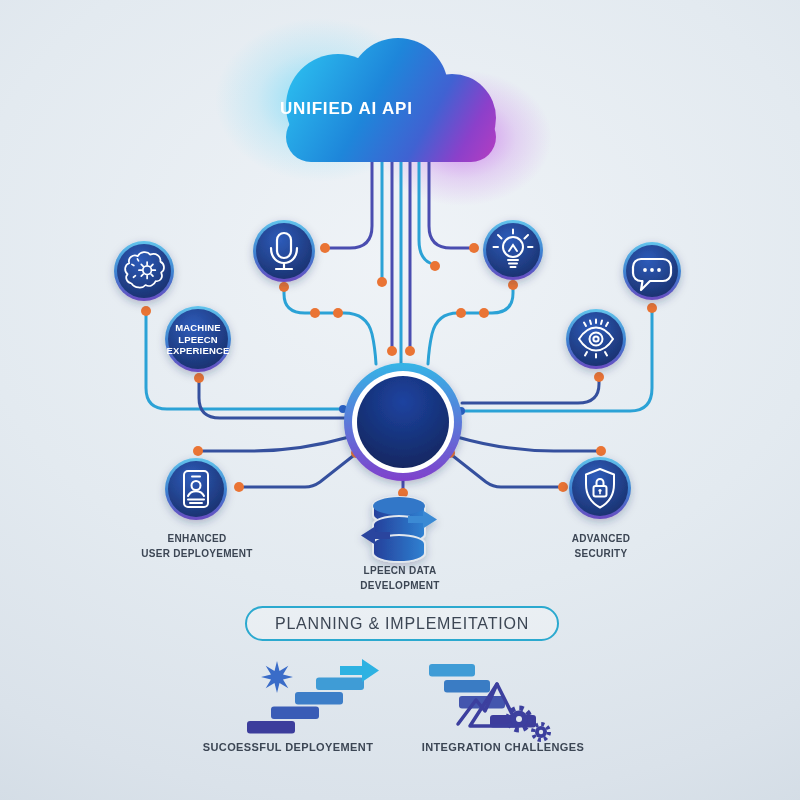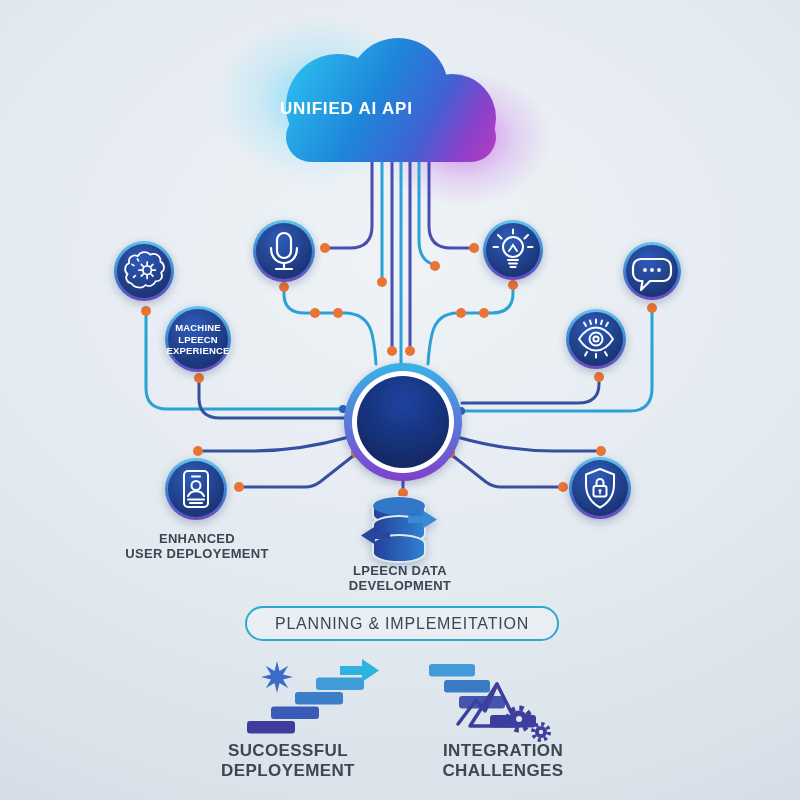--- a/index.html
+++ b/index.html
@@ -3,32 +3,32 @@
 <meta charset="utf-8">
 <style>
   html,body{margin:0;padding:0;}
   body{
     width:800px;height:800px;overflow:hidden;
     font-family:"Liberation Sans",sans-serif;
     background:radial-gradient(120% 95% at 50% 32%, #eff3f7 0%, #e3eaf0 45%, #dae2ea 72%, #cbd6e0 100%);
   }
   .canvas{position:relative;width:800px;height:800px;}
   .canvas svg{position:absolute;left:0;top:0;}
-  .lbl{position:absolute;text-align:center;font-weight:bold;color:#3c4654;line-height:14.5px;font-size:13px;letter-spacing:.3px;}
+  .lbl{position:absolute;text-align:center;font-weight:bold;color:#3c4654;line-height:14.5px;font-size:10px;letter-spacing:.3px;}
   .cloud-title{position:absolute;left:280px;top:99px;width:220px;color:#ffffff;font-weight:bold;font-size:17px;letter-spacing:.8px;}
   .hub-label{position:absolute;left:343px;top:407px;width:120px;text-align:center;color:#ffffff;font-weight:bold;font-size:12px;line-height:14.5px;letter-spacing:.4px;}
   .speech-label{position:absolute;left:156px;top:322px;width:84px;text-align:center;color:#ffffff;font-weight:bold;font-size:9.5px;line-height:11.5px;letter-spacing:.2px;}
   .pill{
     position:absolute;left:245px;top:606px;width:310px;height:31px;
     border:2.5px solid #2ba9cf;border-radius:18px;
     background:rgba(255,255,255,.28);
     display:flex;align-items:center;justify-content:center;
     font-weight:normal;font-size:16px;color:#3c4654;letter-spacing:.8px;
   }
-  .foot-lbl{position:absolute;top:741px;text-align:center;font-weight:bold;font-size:17px;color:#3c4654;letter-spacing:.4px;}
+  .foot-lbl{position:absolute;top:741px;text-align:center;font-weight:bold;font-size:11px;color:#3c4654;letter-spacing:.4px;}
 </style>
 </head>
 <body>
 
 <div class="canvas">
 
 <svg width="800" height="800" viewBox="0 0 800 800">
   <defs>
     <linearGradient id="cloudGrad" gradientUnits="userSpaceOnUse" x1="300" y1="55" x2="485" y2="160">
       <stop offset="0" stop-color="#2bbbee"></stop>
@@ -274,20 +274,24 @@
 <div class="lbl" style="left:116px;top:532px;width:162px;">
   <div>ENHANCED</div>
   <div>USER DEPLOYEMENT</div>
 </div>
 
 <div class="lbl" style="left:331px;top:564px;width:138px;">
   <div>LPEECN DATA</div>
   <div>DEVELOPMENT</div>
 </div>
 
+<div class="lbl" style="left:533px;top:532px;width:136px;">
+  <div>ADVANCED</div>
+  <div>SECURITY</div>
+</div>
 
 <div class="pill">
   <span>PLANNING &amp; IMPLEMEITATION</span>
 </div>
 
 <div class="foot-lbl" style="left:175px;width:226px;">SUCOESSFUL DEPLOYEMENT</div>
 <div class="foot-lbl" style="left:392px;width:222px;">INTEGRATION CHALLENGES</div>
 
 </div>
 

